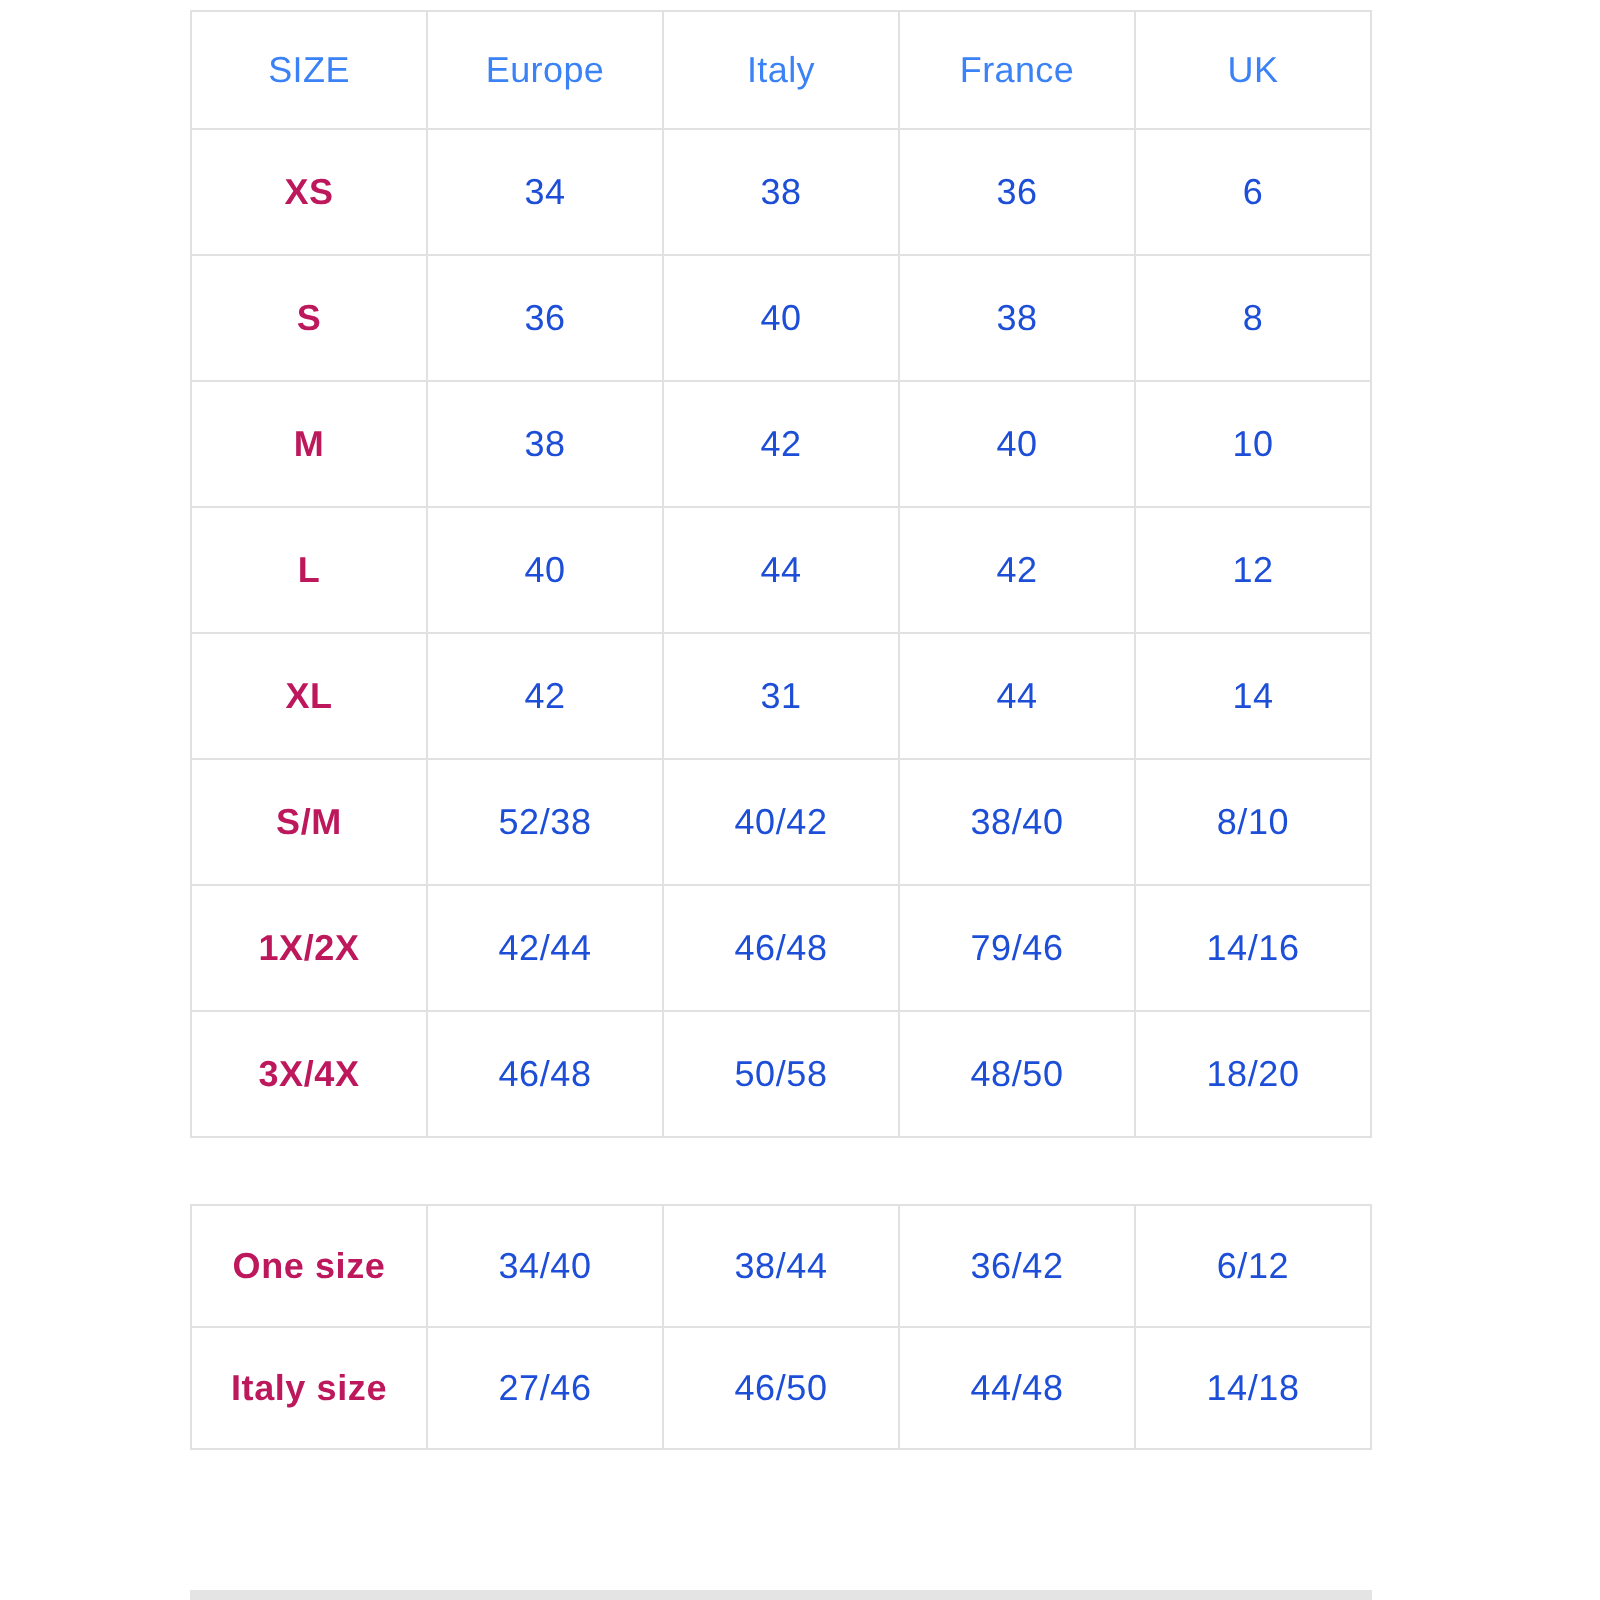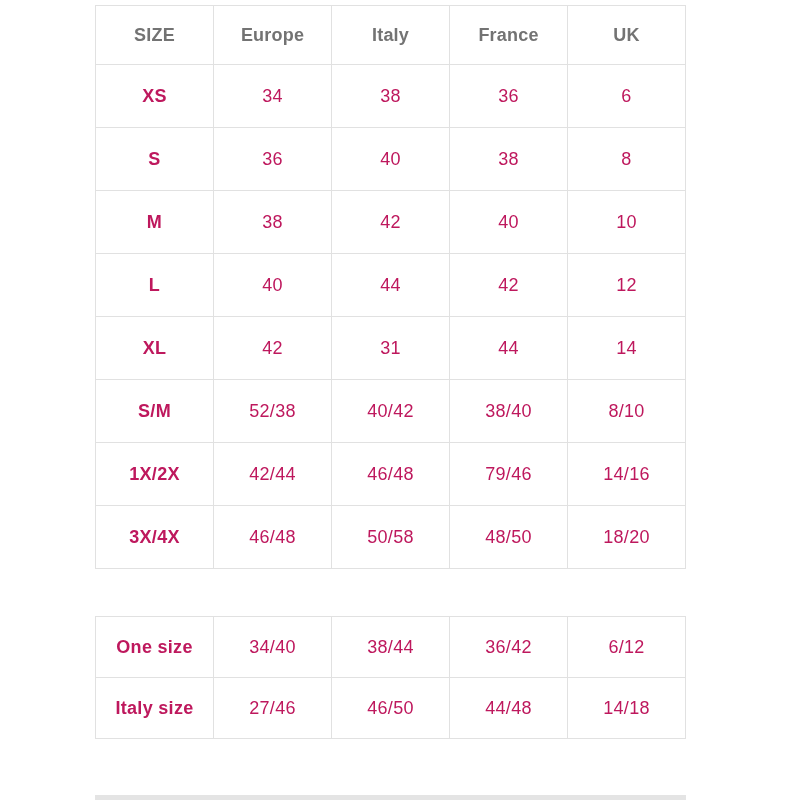--- a/index.html
+++ b/index.html
@@ -24,40 +24,40 @@
     table-layout: fixed;
     width: 100%;
     background: #ffffff;
   }
   table.size-table th,
   table.size-table td {
     border: 1px solid #e1e1e1;
     text-align: center;
     vertical-align: middle;
     font-size: 18px;
-    color: #be185d;
+    color: #1d4ed8;
     letter-spacing: 0.3px;
     padding: 0;
   }
   table.size-table th {
     height: 59px;
-    font-weight: 700;
-    color: #737373;
+    font-weight: 400;
+    color: #3b82f6;
     letter-spacing: 0.2px;
   }
   table.size-table td {
     height: 63px;
     font-weight: 400;
   }
   table.size-table td.row-label {
     font-weight: 700;
     color: #be185d;
   }
   table.size-table.secondary {
-    margin-top: 47px;
+    margin-top: 33px;
   }
   table.size-table.secondary td {
     height: 61px;
   }
   .cutoff-bottom-bar {
     position: absolute;
     left: 95px;
     top: 795px;
     width: 591px;
     height: 5px;

